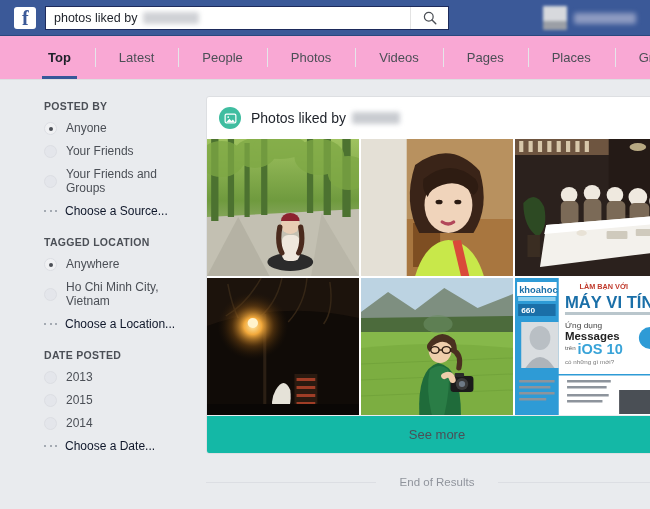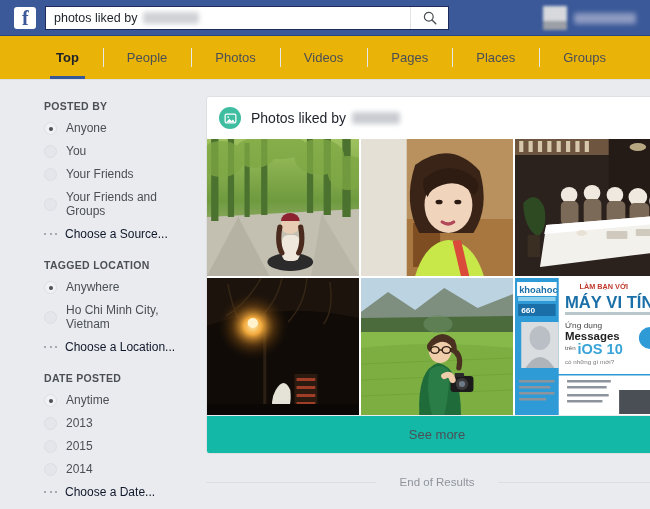--- a/index.html
+++ b/index.html
@@ -121,25 +121,25 @@
     width: 62px;
     height: 11px;
     background: #8d9ac1;
     border-radius: 2px;
     filter: blur(2.6px);
   }
 
   
   .tabbar {
     height: 44px;
-    background: #eab308;
+    background: #f9a8d4;
     border-bottom: 1px solid #dddfe2;
     display: flex;
     align-items: stretch;
-    padding-left: 32px;
+    padding-left: 24px;
     overflow: hidden;
     position: relative;
   }
   .tab {
     position: relative;
     display: flex;
     align-items: center;
     padding: 0 24px;
     font-size: 13px;
     color: #4b4f56;
@@ -364,43 +364,40 @@
   </div>
 
   <div class="account-area">
     <div class="avatar-redact"></div>
     <div class="name-redact"></div>
   </div>
 </div>
 
 <div class="tabbar" id="tabbar">
     <a class="tab active">Top</a>
+    <a class="tab">Latest</a>
     <a class="tab">People</a>
     <a class="tab">Photos</a>
     <a class="tab">Videos</a>
     <a class="tab">Pages</a>
     <a class="tab">Places</a>
     <a class="tab">Groups</a>
   </div>
 
 <div class="page">
 
   <div class="sidebar" id="sidebar">
       <div class="filter-group">
         <div class="filter-title">POSTED BY</div>
         <div class="opt">
           <span class="radio on"></span>
           <span class="opt-label">Anyone</span>
         </div>
         <div class="opt">
           <span class="radio"></span>
-          <span class="opt-label">You</span>
-        </div>
-        <div class="opt">
-          <span class="radio"></span>
           <span class="opt-label">Your Friends</span>
         </div>
         <div class="opt">
           <span class="radio"></span>
           <span class="opt-label">Your Friends and Groups</span>
         </div>
         <div class="more-opt">
           <span class="dots">
             <i></i>
             <i></i>
@@ -423,24 +420,20 @@
           <span class="dots">
             <i></i>
             <i></i>
             <i></i>
           </span>
           <span class="more-label">Choose a Location...</span>
         </div>
       </div>
       <div class="filter-group">
         <div class="filter-title">DATE POSTED</div>
-        <div class="opt">
-          <span class="radio on"></span>
-          <span class="opt-label">Anytime</span>
-        </div>
         <div class="opt">
           <span class="radio"></span>
           <span class="opt-label">2013</span>
         </div>
         <div class="opt">
           <span class="radio"></span>
           <span class="opt-label">2015</span>
         </div>
         <div class="opt">
           <span class="radio"></span>

